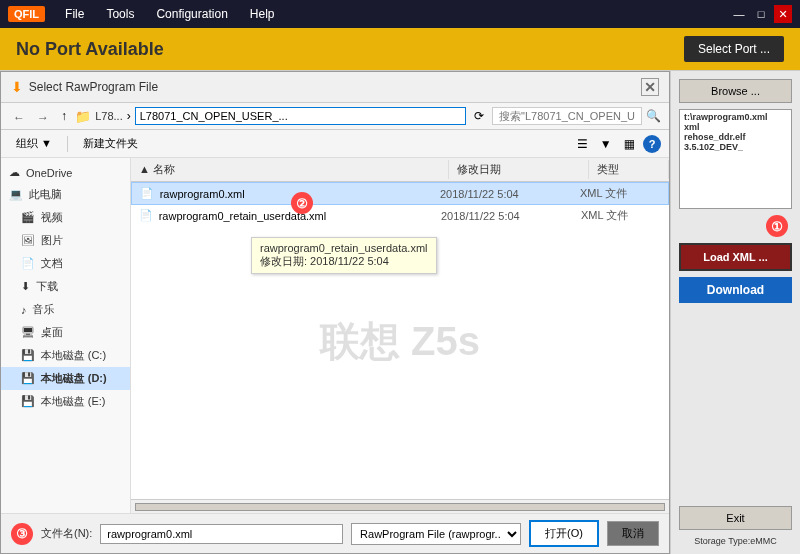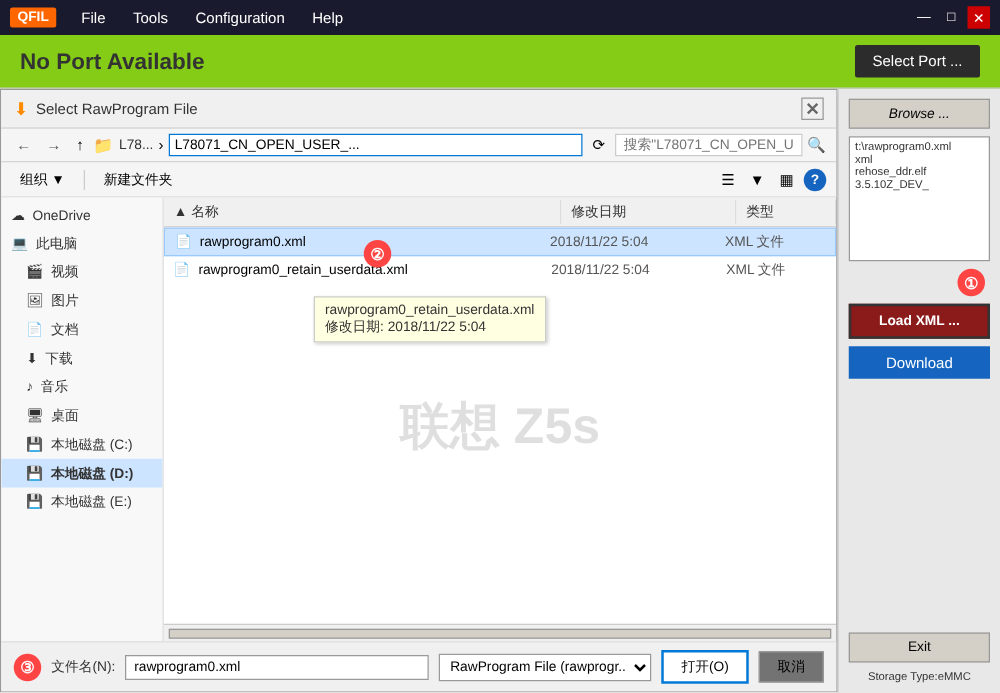--- a/index.html
+++ b/index.html
@@ -48,21 +48,21 @@
     
     .app-main {
       display: flex;
       flex-direction: column;
       height: calc(554px - 28px);
       background: #f0f0f0;
     }
 
     
     .app-header {
-      background: #84cc16;
+      background: #eab308;
       border-bottom: 1px solid #ccc;
       padding: 8px 16px;
       display: flex;
       align-items: center;
       justify-content: space-between;
     }
     .app-title {
       font-size: 18px;
       font-weight: bold;
       color: #333;
@@ -96,42 +96,41 @@
       flex-shrink: 0;
     }
 
     .browse-btn {
       background: #d4d0c8;
       border: 1px solid #999;
       padding: 5px 8px;
       cursor: pointer;
       font-size: 11px;
       text-align: center;
-      font-style: italic;
     }
 
     .load-xml-btn {
       background: #8b1a1a;
       border: 2px solid #333;
       color: white;
       padding: 6px 8px;
       cursor: pointer;
       font-size: 11px;
       font-weight: bold;
       text-align: center;
     }
 
     .download-btn {
       background: #1565c0;
       border: none;
       color: white;
       padding: 6px 8px;
       cursor: pointer;
       font-size: 12px;
-      font-weight: normal;
+      font-weight: bold;
       text-align: center;
     }
 
     .exit-btn {
       background: #d4d0c8;
       border: 1px solid #999;
       padding: 5px 8px;
       cursor: pointer;
       font-size: 11px;
       text-align: center;
@@ -459,20 +458,21 @@
     }
 
     .rp-scroll-area {
       background: white;
       border: 1px solid #999;
       height: 100px;
       overflow: hidden;
       padding: 2px 4px;
       font-size: 9px;
       color: #333;
+      font-weight: bold;
     }
   </style>
 </head>
 <body>
 
 <div class="title-bar">
   <div class="title-bar-logo">QFIL</div>
   <div class="menu-bar">
     <span class="menu-item">File</span>
     <span class="menu-item">Tools</span>

